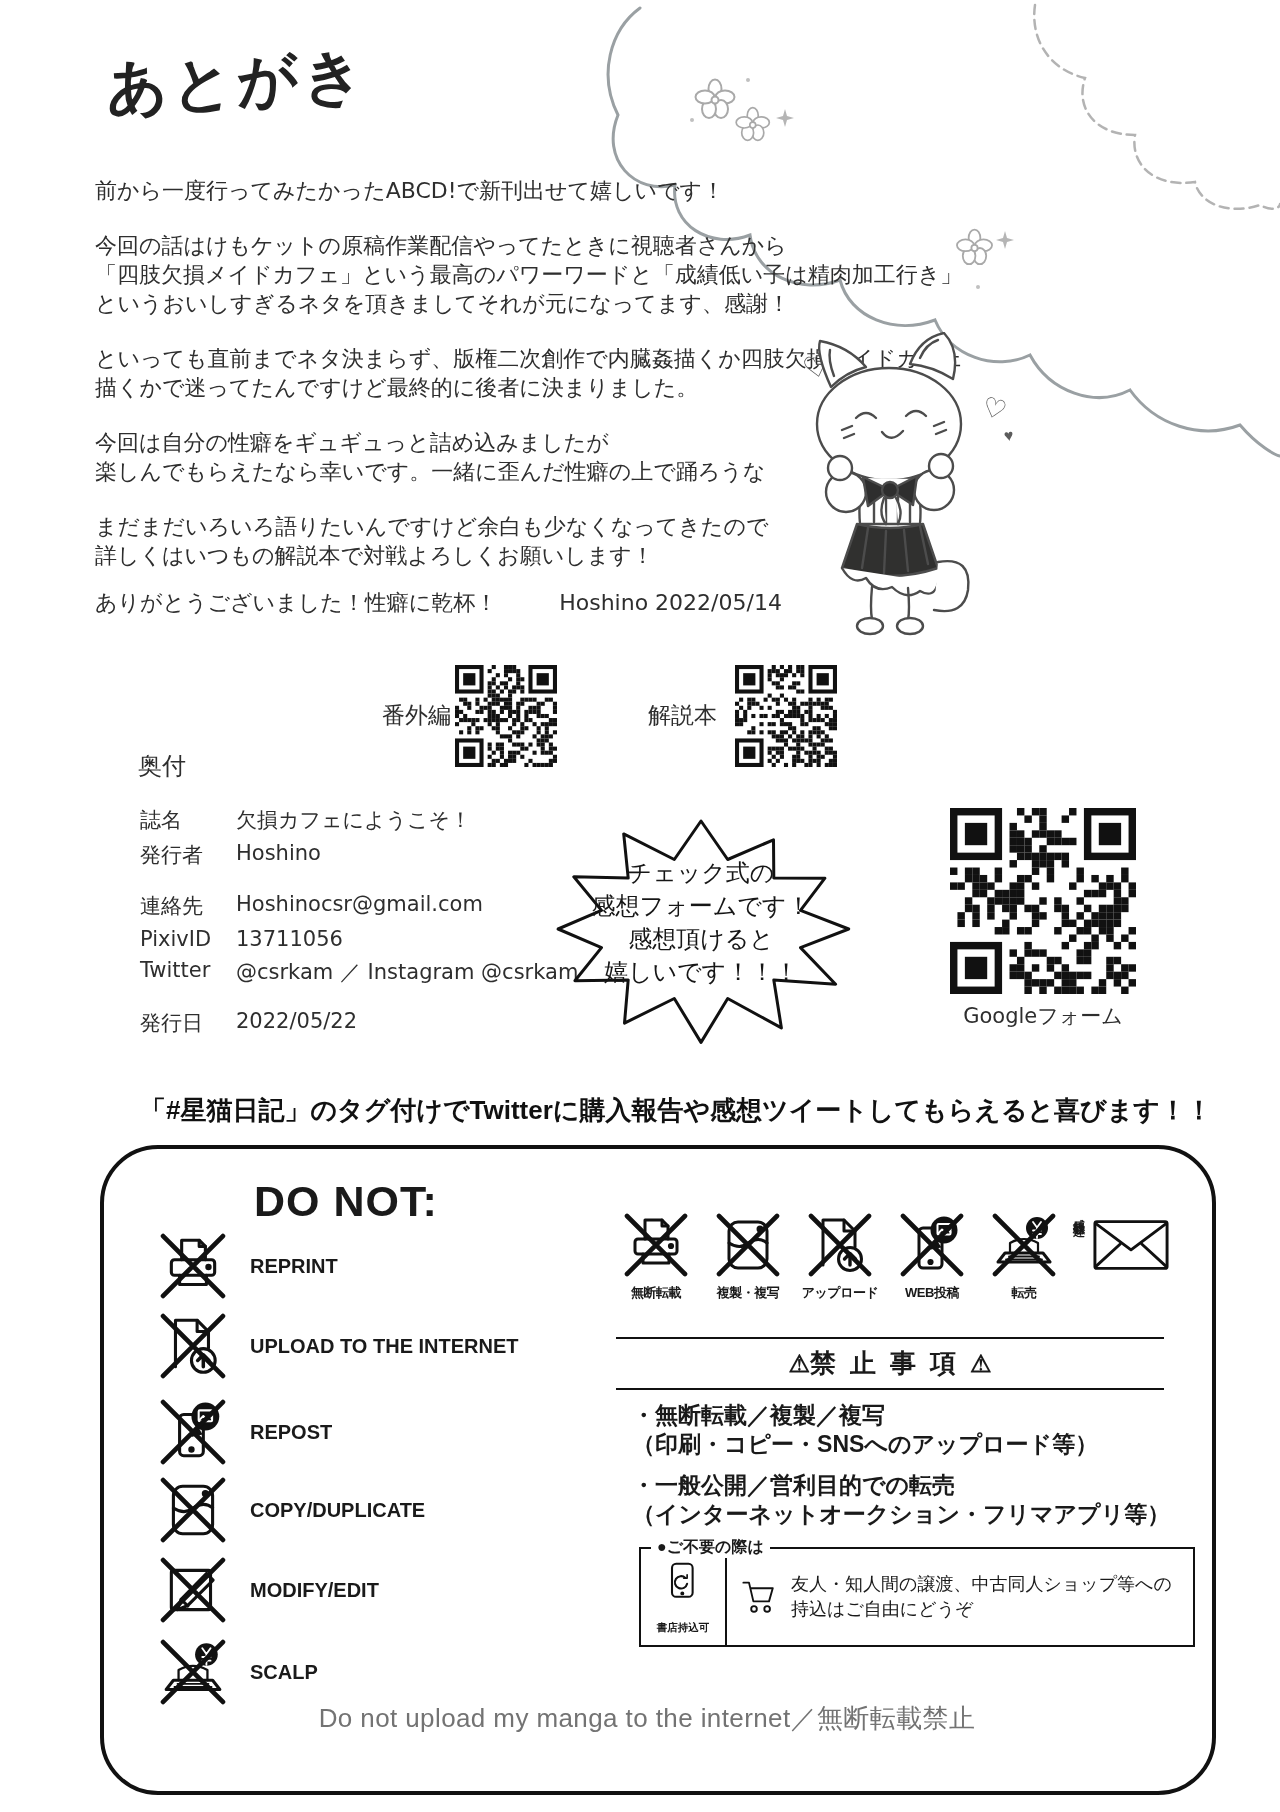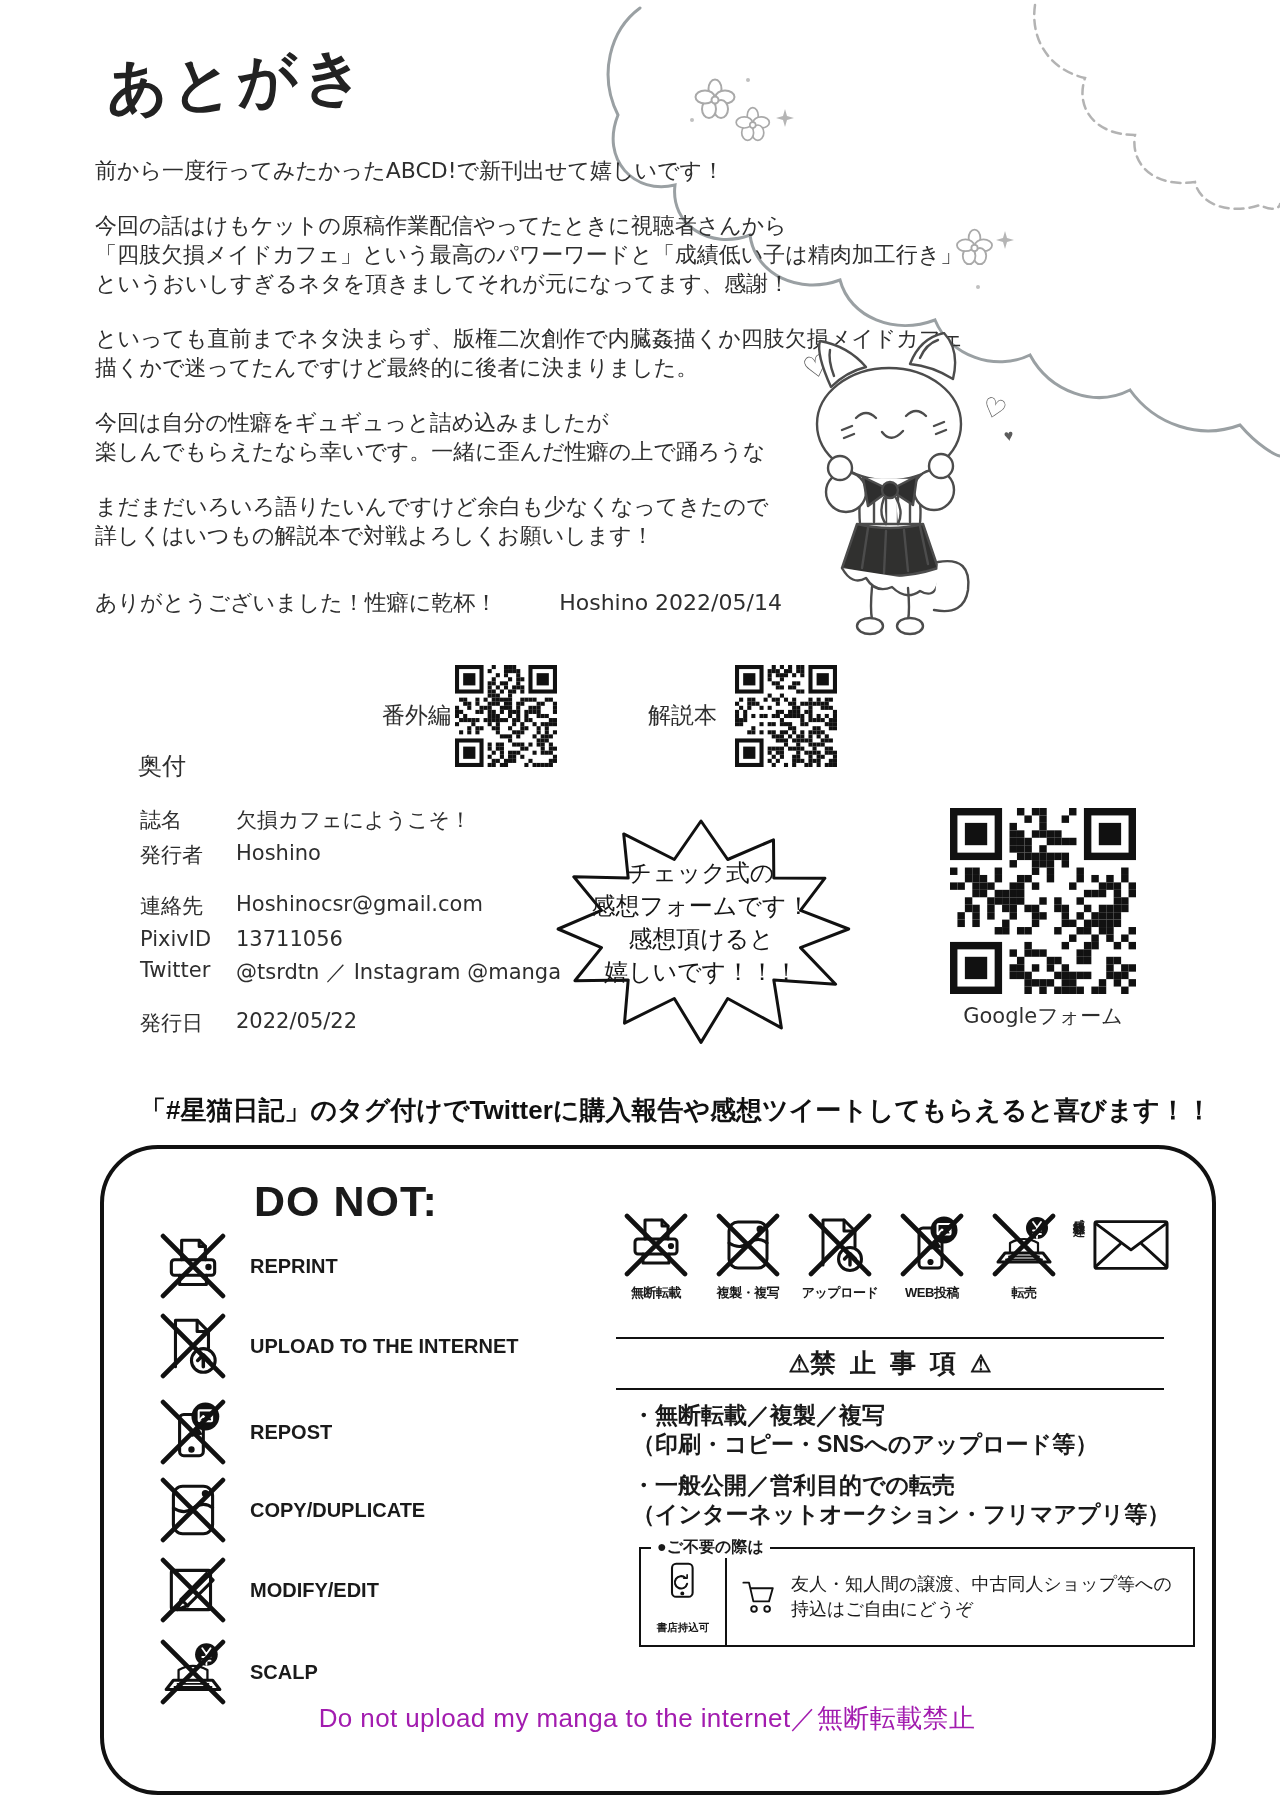--- a/index.html
+++ b/index.html
@@ -5,21 +5,21 @@
   html,body{margin:0;padding:0;background:#e9e9e9;}
   .page{position:relative;width:1280px;height:1812px;background:#ffffff;overflow:hidden;
         font-family:"Liberation Sans",sans-serif;color:#1a1a1a;margin:0 auto;}
   .abs{position:absolute;}
   .hand{font-family:"DejaVu Sans",sans-serif;color:#2e2e2e;}
   .pre{white-space:pre-line;}
   
   .title{left:106px;top:42px;font-size:60px;font-weight:700;transform:rotate(-3deg);color:#222;letter-spacing:4px;}
   
   .afterword{left:95px;top:156px;width:980px;font-size:22px;line-height:29px;}
-  .para{margin-bottom:26px;}
+  .para{margin-bottom:26px;margin-top:20px;}
   .thanks-row{left:95px;top:588px;font-size:22px;}
   .signature{margin-left:62px;}
   
   .qr-label{font-size:23px;}
   .qr{line-height:0;background:#fff;}
   
   .colophon-heading{left:138px;top:750px;font-size:24px;}
   .colophon{left:140px;top:806px;font-size:21px;}
   .col-row{display:flex;margin-bottom:7px;}
   .col-row.gap{margin-top:23px;}
@@ -45,21 +45,21 @@
   .bullet{position:absolute;left:528px;font-size:23px;font-weight:600;line-height:29px;}
   .note-box{position:absolute;left:535px;top:398px;width:552px;height:96px;border:2.5px solid #111;}
   .note-tab{position:absolute;top:-12px;left:10px;background:#fff;padding:0 6px;font-size:16px;font-weight:700;}
   .note-inner{display:flex;align-items:center;height:100%;}
   .store-cell{width:84px;flex:0 0 84px;border-right:2.5px solid #111;height:100%;display:flex;flex-direction:column;
               align-items:center;justify-content:center;gap:16px;}
   .store-cell .cap{font-size:10.5px;font-weight:600;margin-top:2px;}
   .icon44{width:44px;height:44px;display:inline-block;line-height:0;}
   .icon40{width:40px;height:40px;display:inline-block;line-height:0;margin:0 12px;}
   .note-text{font-size:18px;font-weight:500;line-height:25px;}
-  .bottom-line{position:absolute;left:40px;top:552px;width:1006px;text-align:center;font-size:26px;letter-spacing:0.4px;color:#a21caf;}
+  .bottom-line{position:absolute;left:40px;top:552px;width:1006px;text-align:center;font-size:26px;letter-spacing:0.4px;color:#737373;}
   
   .heart{color:#5c5c5c;line-height:1;}
   
   .ic *{stroke:#111;fill:none;stroke-width:3;stroke-linejoin:round;stroke-linecap:round;}
   .ic .thin{stroke-width:1.8;}
   .cat *{stroke:#4c4c4c;fill:#fff;stroke-width:2.4;stroke-linejoin:round;stroke-linecap:round;}
 </style>
 </head>
 <body>
 
@@ -617,21 +617,21 @@
     <div class="col-row gap">
         <span class="col-label">連絡先</span>
         <span>Hoshinocsr@gmail.com</span>
       </div>
     <div class="col-row">
         <span class="col-label">PixivID</span>
         <span>13711056</span>
       </div>
     <div class="col-row">
         <span class="col-label">Twitter</span>
-        <span>@tsrdtn ／ Instagram @manga</span>
+        <span>@csrkam ／ Instagram @csrkam</span>
       </div>
     <div class="col-row gap">
         <span class="col-label">発行日</span>
         <span>2022/05/22</span>
       </div>
   </div>
 
   <svg class="abs" style="left:543px;top:815px;" width="316" height="240" viewBox="0 0 316 240">
     <polygon id="burst" points="158.0,6.0 184.7,44.5 230.5,24.8 230.8,63.1 281.9,63.2 257.5,95.4 305.7,114.0 257.5,132.6 292.6,169.2 230.8,164.9 238.4,212.9 184.7,183.5 158.0,227.4 131.3,183.5 81.5,208.1 85.2,164.9 31.9,165.7 58.5,132.6 15.1,114.0 58.5,95.4 30.8,61.8 85.2,63.1 80.7,18.9 131.3,44.5" fill="#ffffff" stroke="#111" stroke-width="3" stroke-linejoin="round"></polygon>
   </svg>

